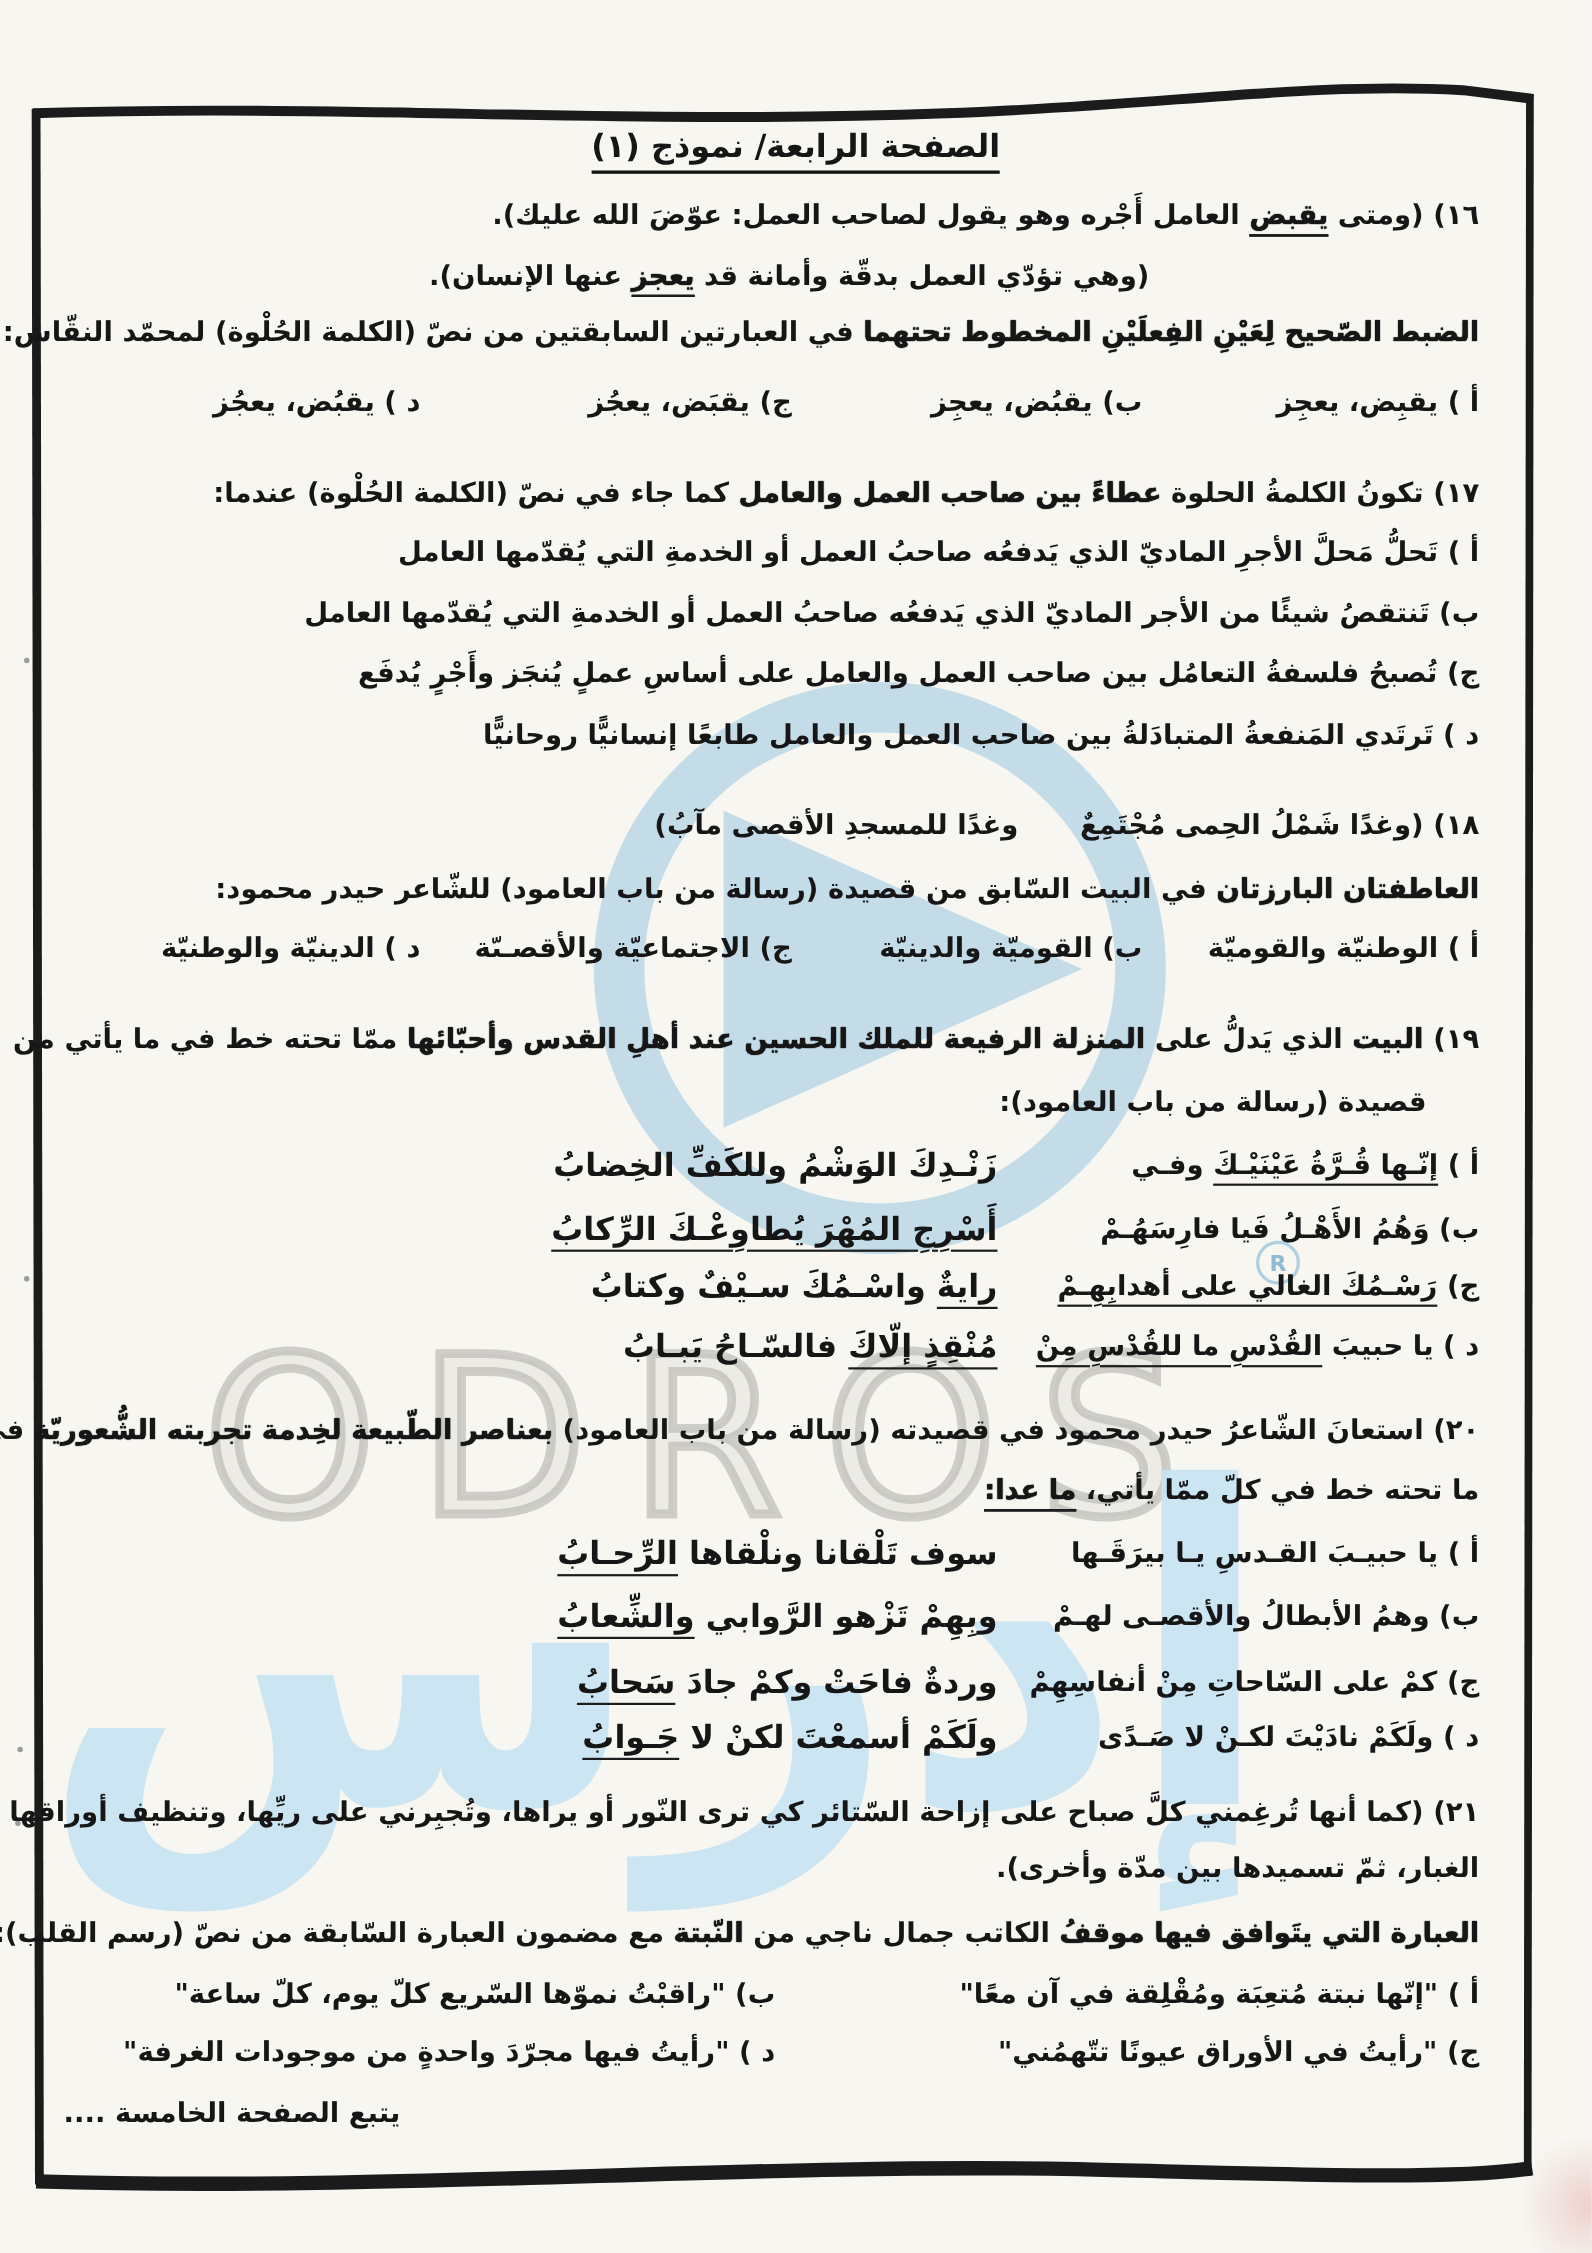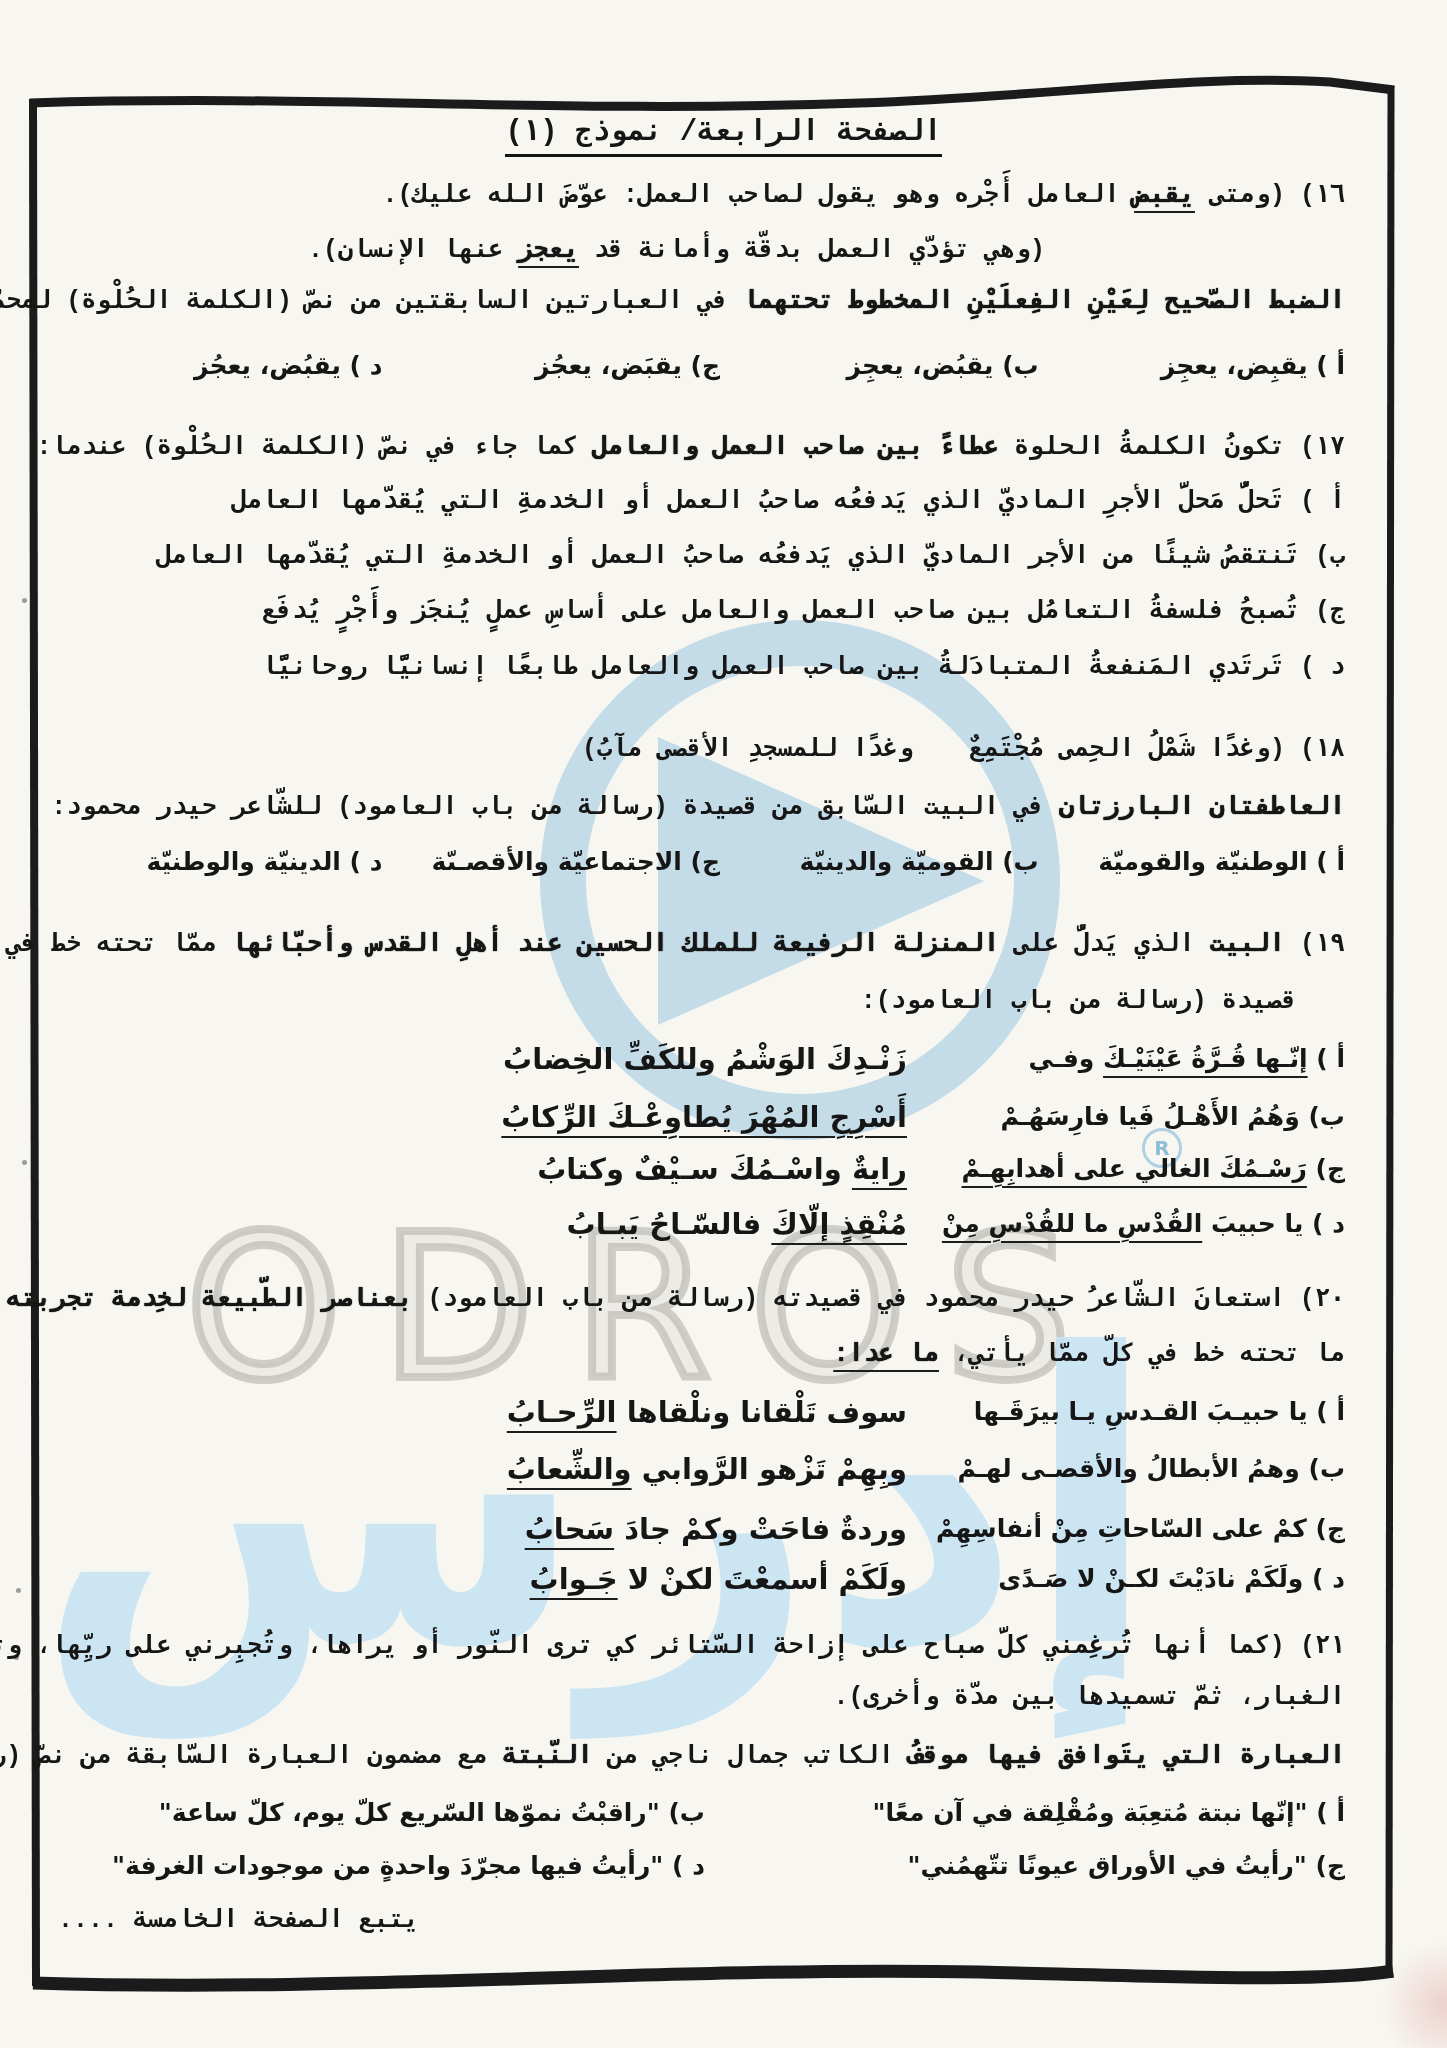--- a/index.html
+++ b/index.html
@@ -25,21 +25,21 @@
   #wm-ar{position:absolute;left:35px;top:1293px;line-height:1.05;white-space:nowrap;
     font-size:400px;font-weight:700;color:rgba(199,227,243,.92);}
   .speck{position:absolute;width:5px;height:5px;border-radius:50%;background:#6a6a6a;opacity:.65;}
   #smudge{position:absolute;left:1380px;top:1940px;width:130px;height:130px;
     background:radial-gradient(circle,rgba(220,140,140,.35),rgba(220,140,140,0) 70%);}
   
   #frame{position:absolute;inset:0;z-index:1;}
   
   #content{position:absolute;inset:0;z-index:2;}
   .ln{position:absolute;right:102px;height:42px;line-height:42px;
-    font-size:25px;font-weight:700;white-space:nowrap;font-family:Liberation Mono, monospace;}
+    font-size:25px;font-weight:700;white-space:nowrap;}
   .u{text-decoration:underline;text-decoration-thickness:2.2px;text-underline-offset:9px;text-decoration-color:#1d1d1d;}
   .b{text-shadow:0 0 .9px currentColor,0 0 .9px currentColor;margin-top:10px;}
   #title{top:112px;right:0;left:0;text-align:center;font-size:29px;}
   #title .tspan{border-bottom:3px solid #141414;padding-bottom:5px;}
   #q16l1{top:175px;}
   #q16l2{top:230px;right:402px;}
   #q16l3{top:281px;}
   .optrow{position:absolute;right:102px;left:95px;height:42px;line-height:42px;
     display:grid;grid-template-columns:24.5% 25.5% 27% 23%;
     font-size:25px;font-weight:700;white-space:nowrap;}

